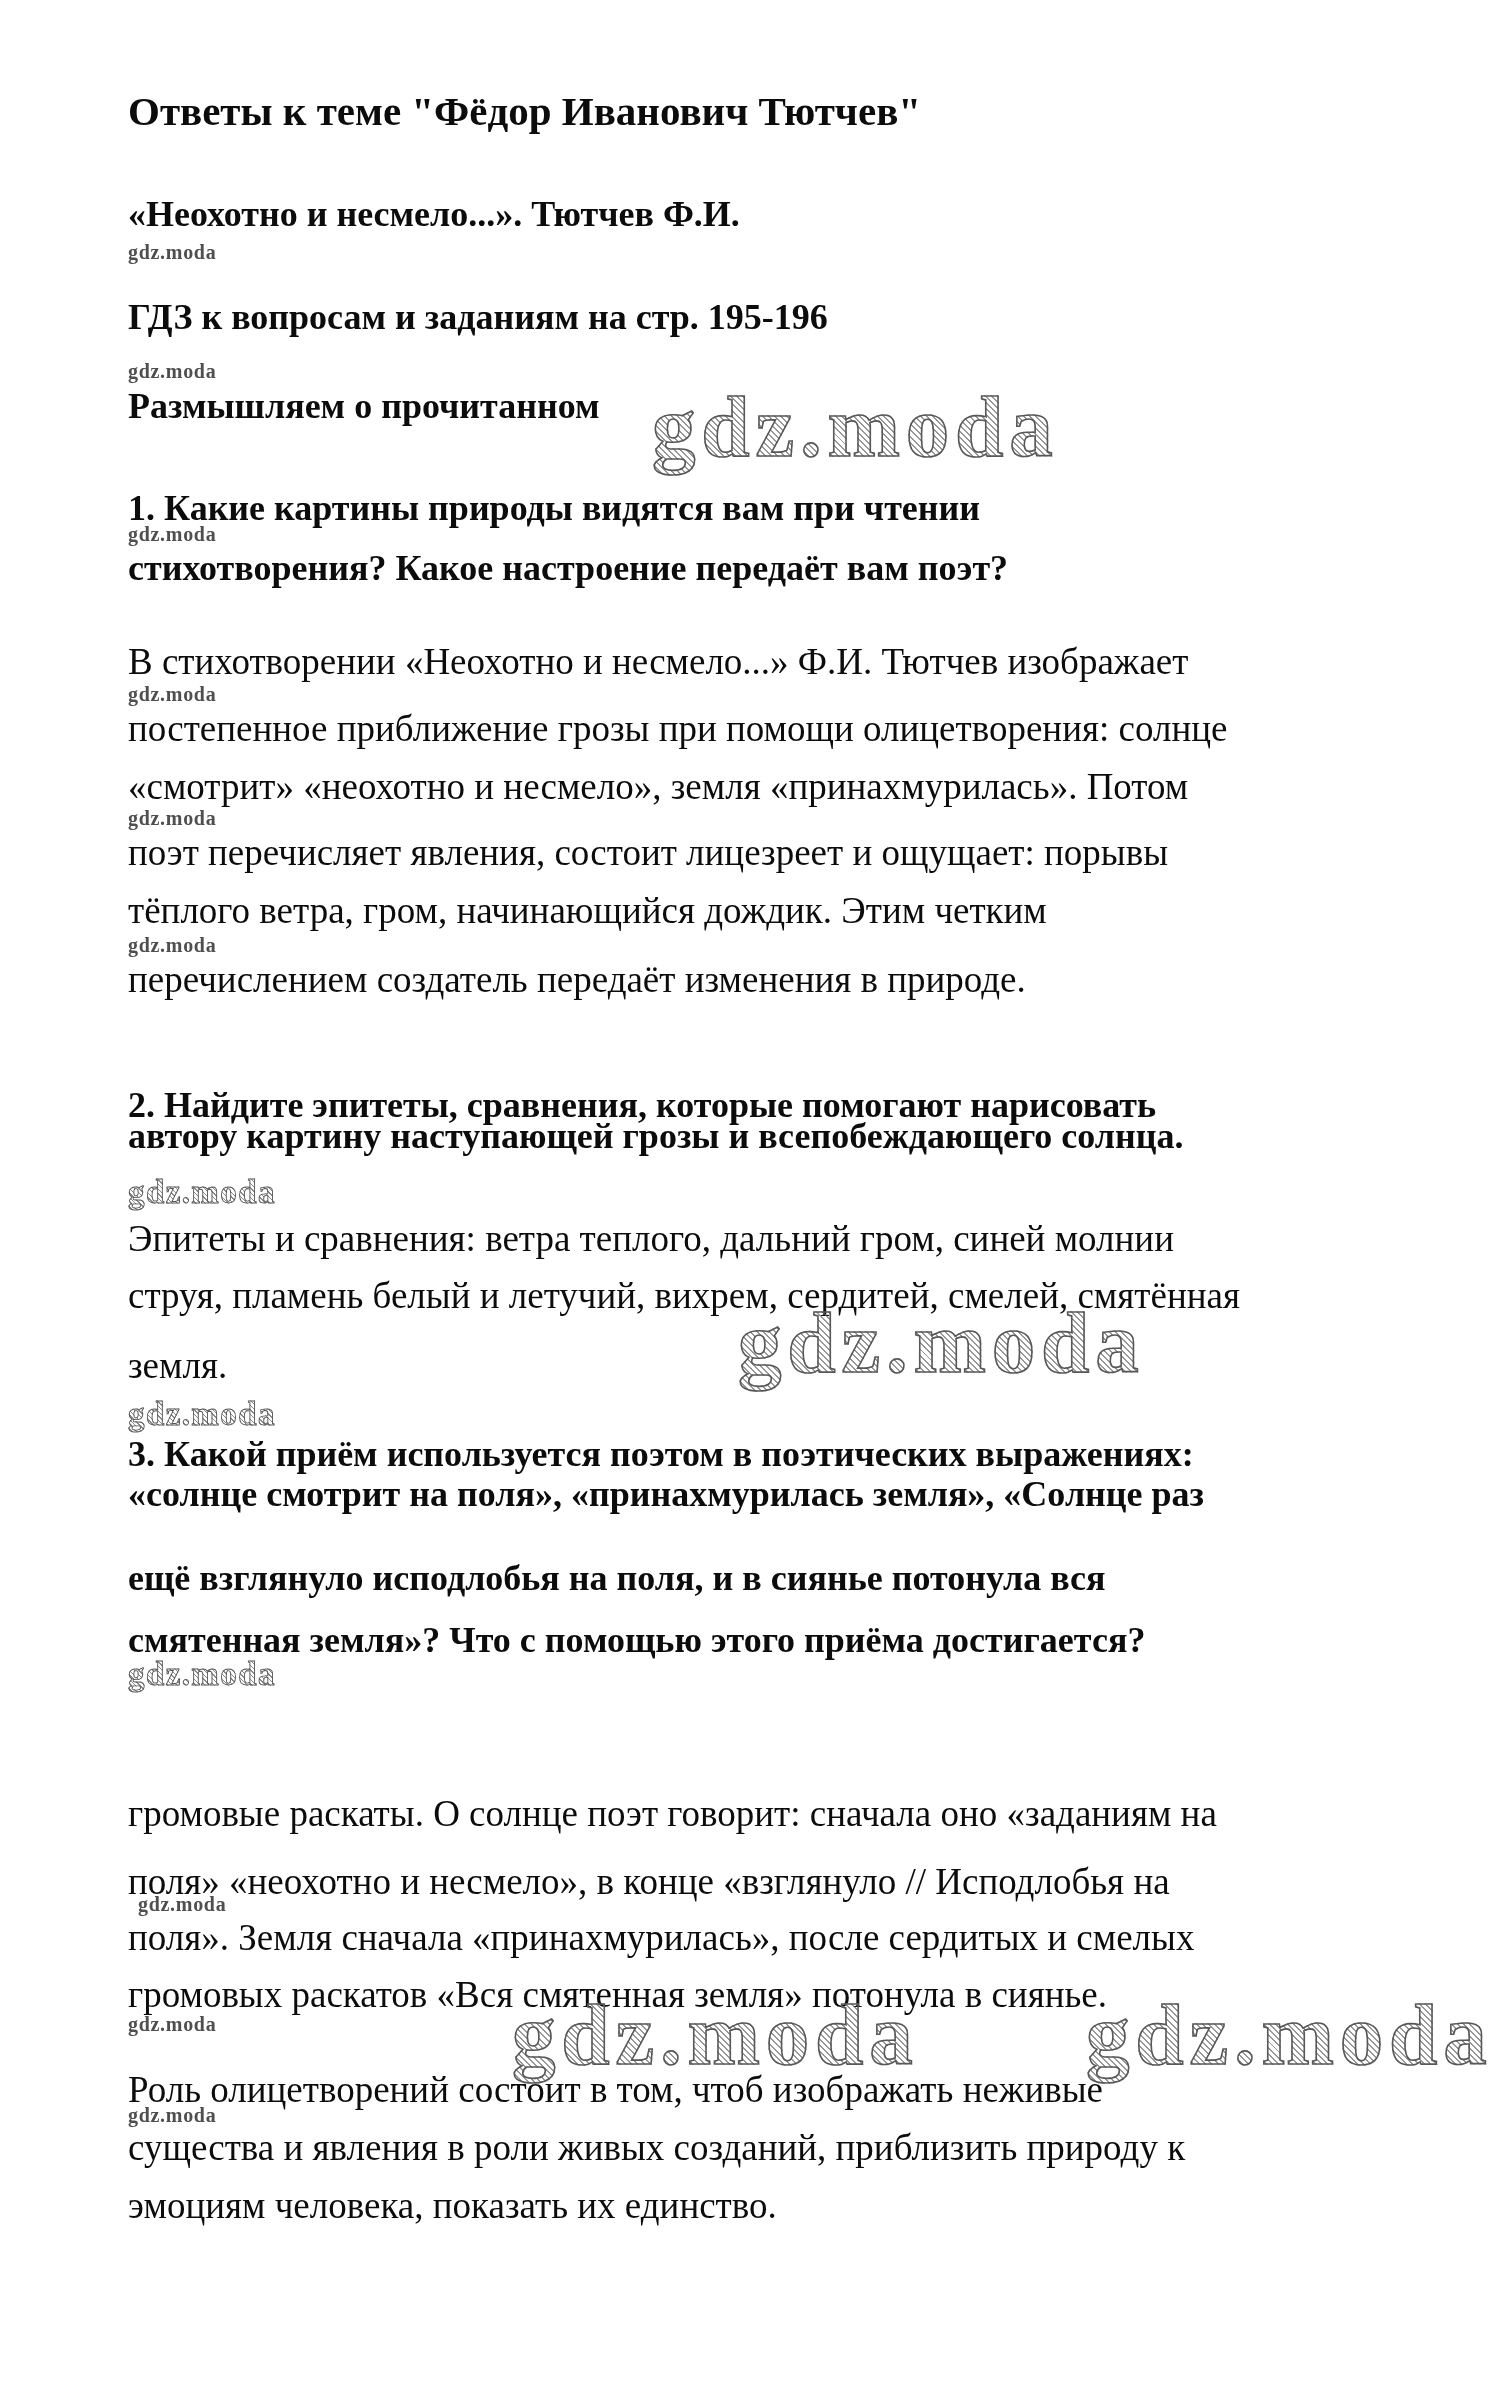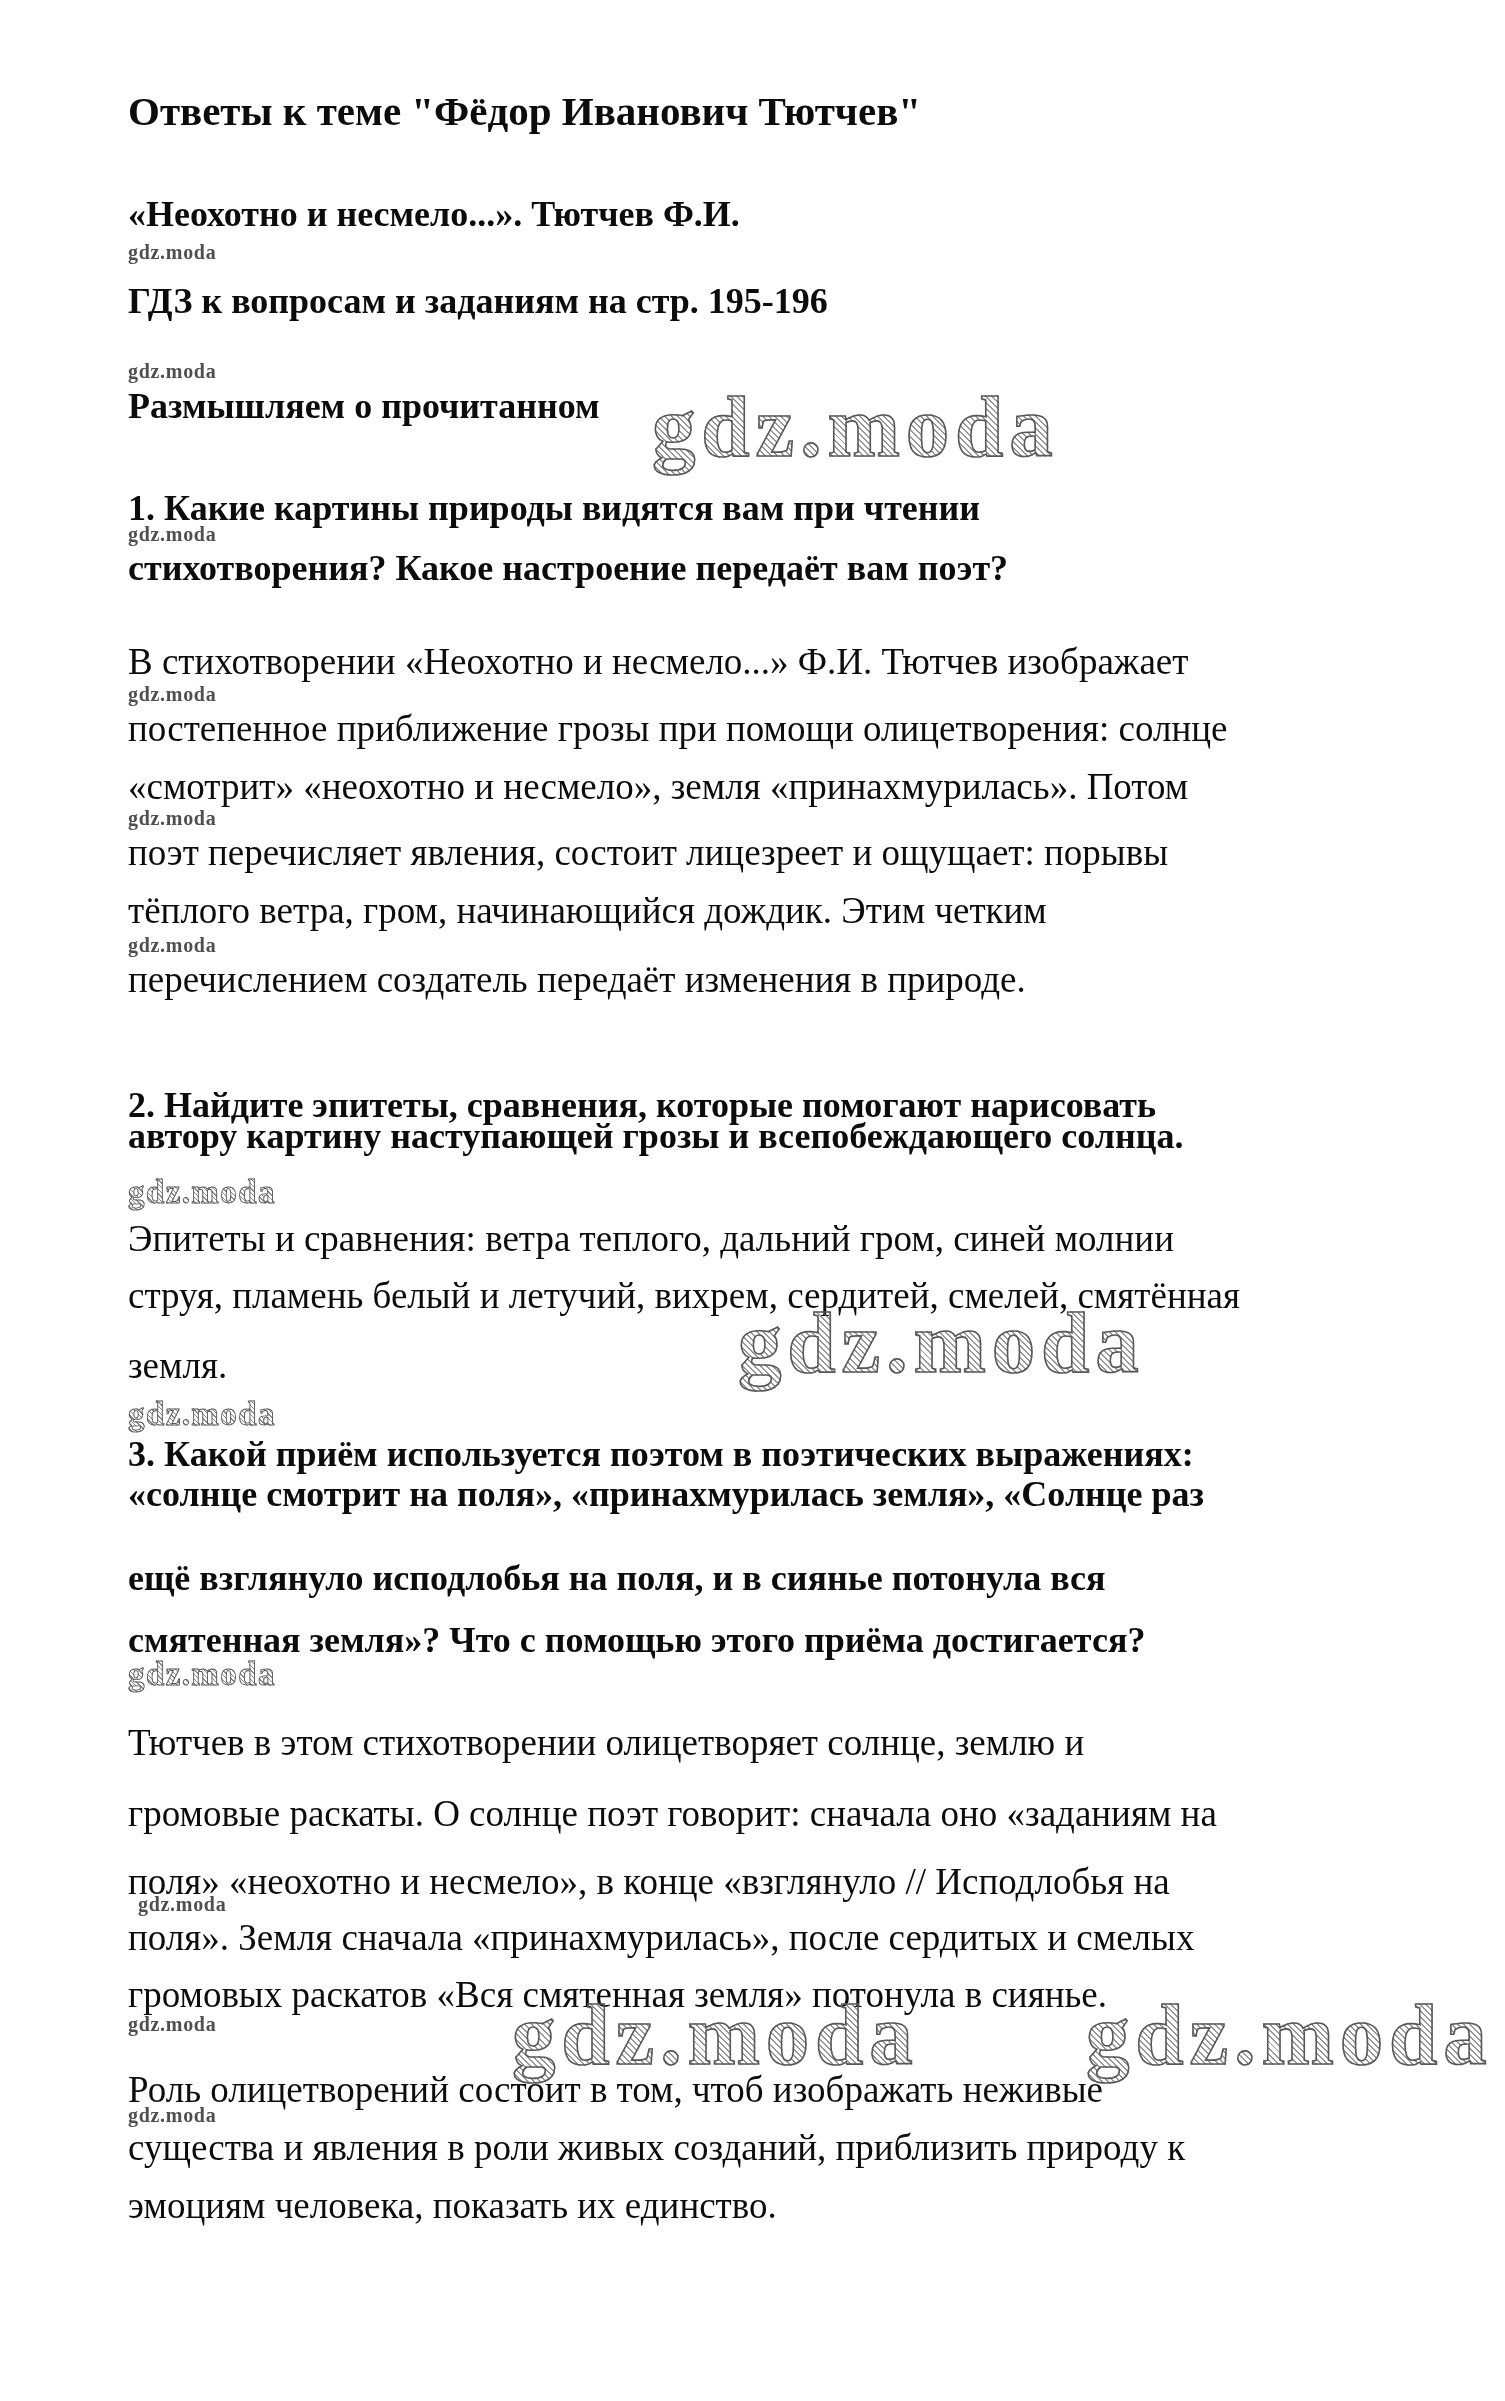--- a/index.html
+++ b/index.html
@@ -64,21 +64,21 @@
   }
 </style>
 </head>
 <body>
 
 <div class="page">
 
   <div class="ln b h1" style="top:87px">Ответы к теме "Фёдор Иванович Тютчев"</div>
   <div class="ln b" style="top:193px">«Неохотно и несмело...». Тютчев Ф.И.</div>
   <div class="wms" style="top:241px">gdz.moda</div>
-  <div class="ln b" style="top:280px">ГДЗ к вопросам и заданиям на стр. 195-196</div>
+  <div class="ln b" style="top:296px">ГДЗ к вопросам и заданиям на стр. 195-196</div>
   <div class="wms" style="top:360px">gdz.moda</div>
   <div class="ln b" style="top:385px">Размышляем о прочитанном</div>
   <div class="wml" style="top:376px;left:652px">gdz.moda</div>
 
   <div class="ln b" style="top:487px">1. Какие картины природы видятся вам при чтении</div>
   <div class="wms" style="top:523px">gdz.moda</div>
   <div class="ln b" style="top:547px">стихотворения? Какое настроение передаёт вам поэт?</div>
 
   <div class="ln" style="top:640px">В стихотворении «Неохотно и несмело...» Ф.И. Тютчев изображает</div>
   <div class="wms" style="top:683px">gdz.moda</div>
@@ -99,21 +99,20 @@
   <div class="wml" style="top:1292px;left:738px">gdz.moda</div>
   <div class="ln" style="top:1344px">земля.</div>
   <div class="wmm" style="top:1396px">gdz.moda</div>
 
   <div class="ln b" style="top:1433px">3. Какой приём используется поэтом в поэтических выражениях:</div>
   <div class="ln b" style="top:1473px">«солнце смотрит на поля», «принахмурилась земля», «Солнце раз</div>
   <div class="ln b" style="top:1557px">ещё взглянуло исподлобья на поля, и в сиянье потонула вся</div>
   <div class="ln b" style="top:1619px">смятенная земля»? Что с помощью этого приёма достигается?</div>
   <div class="wmm" style="top:1656px">gdz.moda</div>
 
-  <div class="ln" style="top:1721px">Тютчев в этом стихотворении олицетворяет солнце, землю и</div>
   <div class="ln" style="top:1792px">громовые раскаты. О солнце поэт говорит: сначала оно «заданиям на</div>
   <div class="ln" style="top:1860px">поля» «неохотно и несмело», в конце «взглянуло // Исподлобья на</div>
   <div class="wms" style="top:1893px;left:138px">gdz.moda</div>
   <div class="ln" style="top:1916px">поля». Земля сначала «принахмурилась», после сердитых и смелых</div>
   <div class="ln" style="top:1973px">громовых раскатов «Вся смятенная земля» потонула в сиянье.</div>
 
   <div class="wms" style="top:2013px">gdz.moda</div>
   <div class="wml" style="top:1984px;left:512px">gdz.moda</div>
   <div class="wml" style="top:1984px;left:1086px">gdz.moda</div>
 

